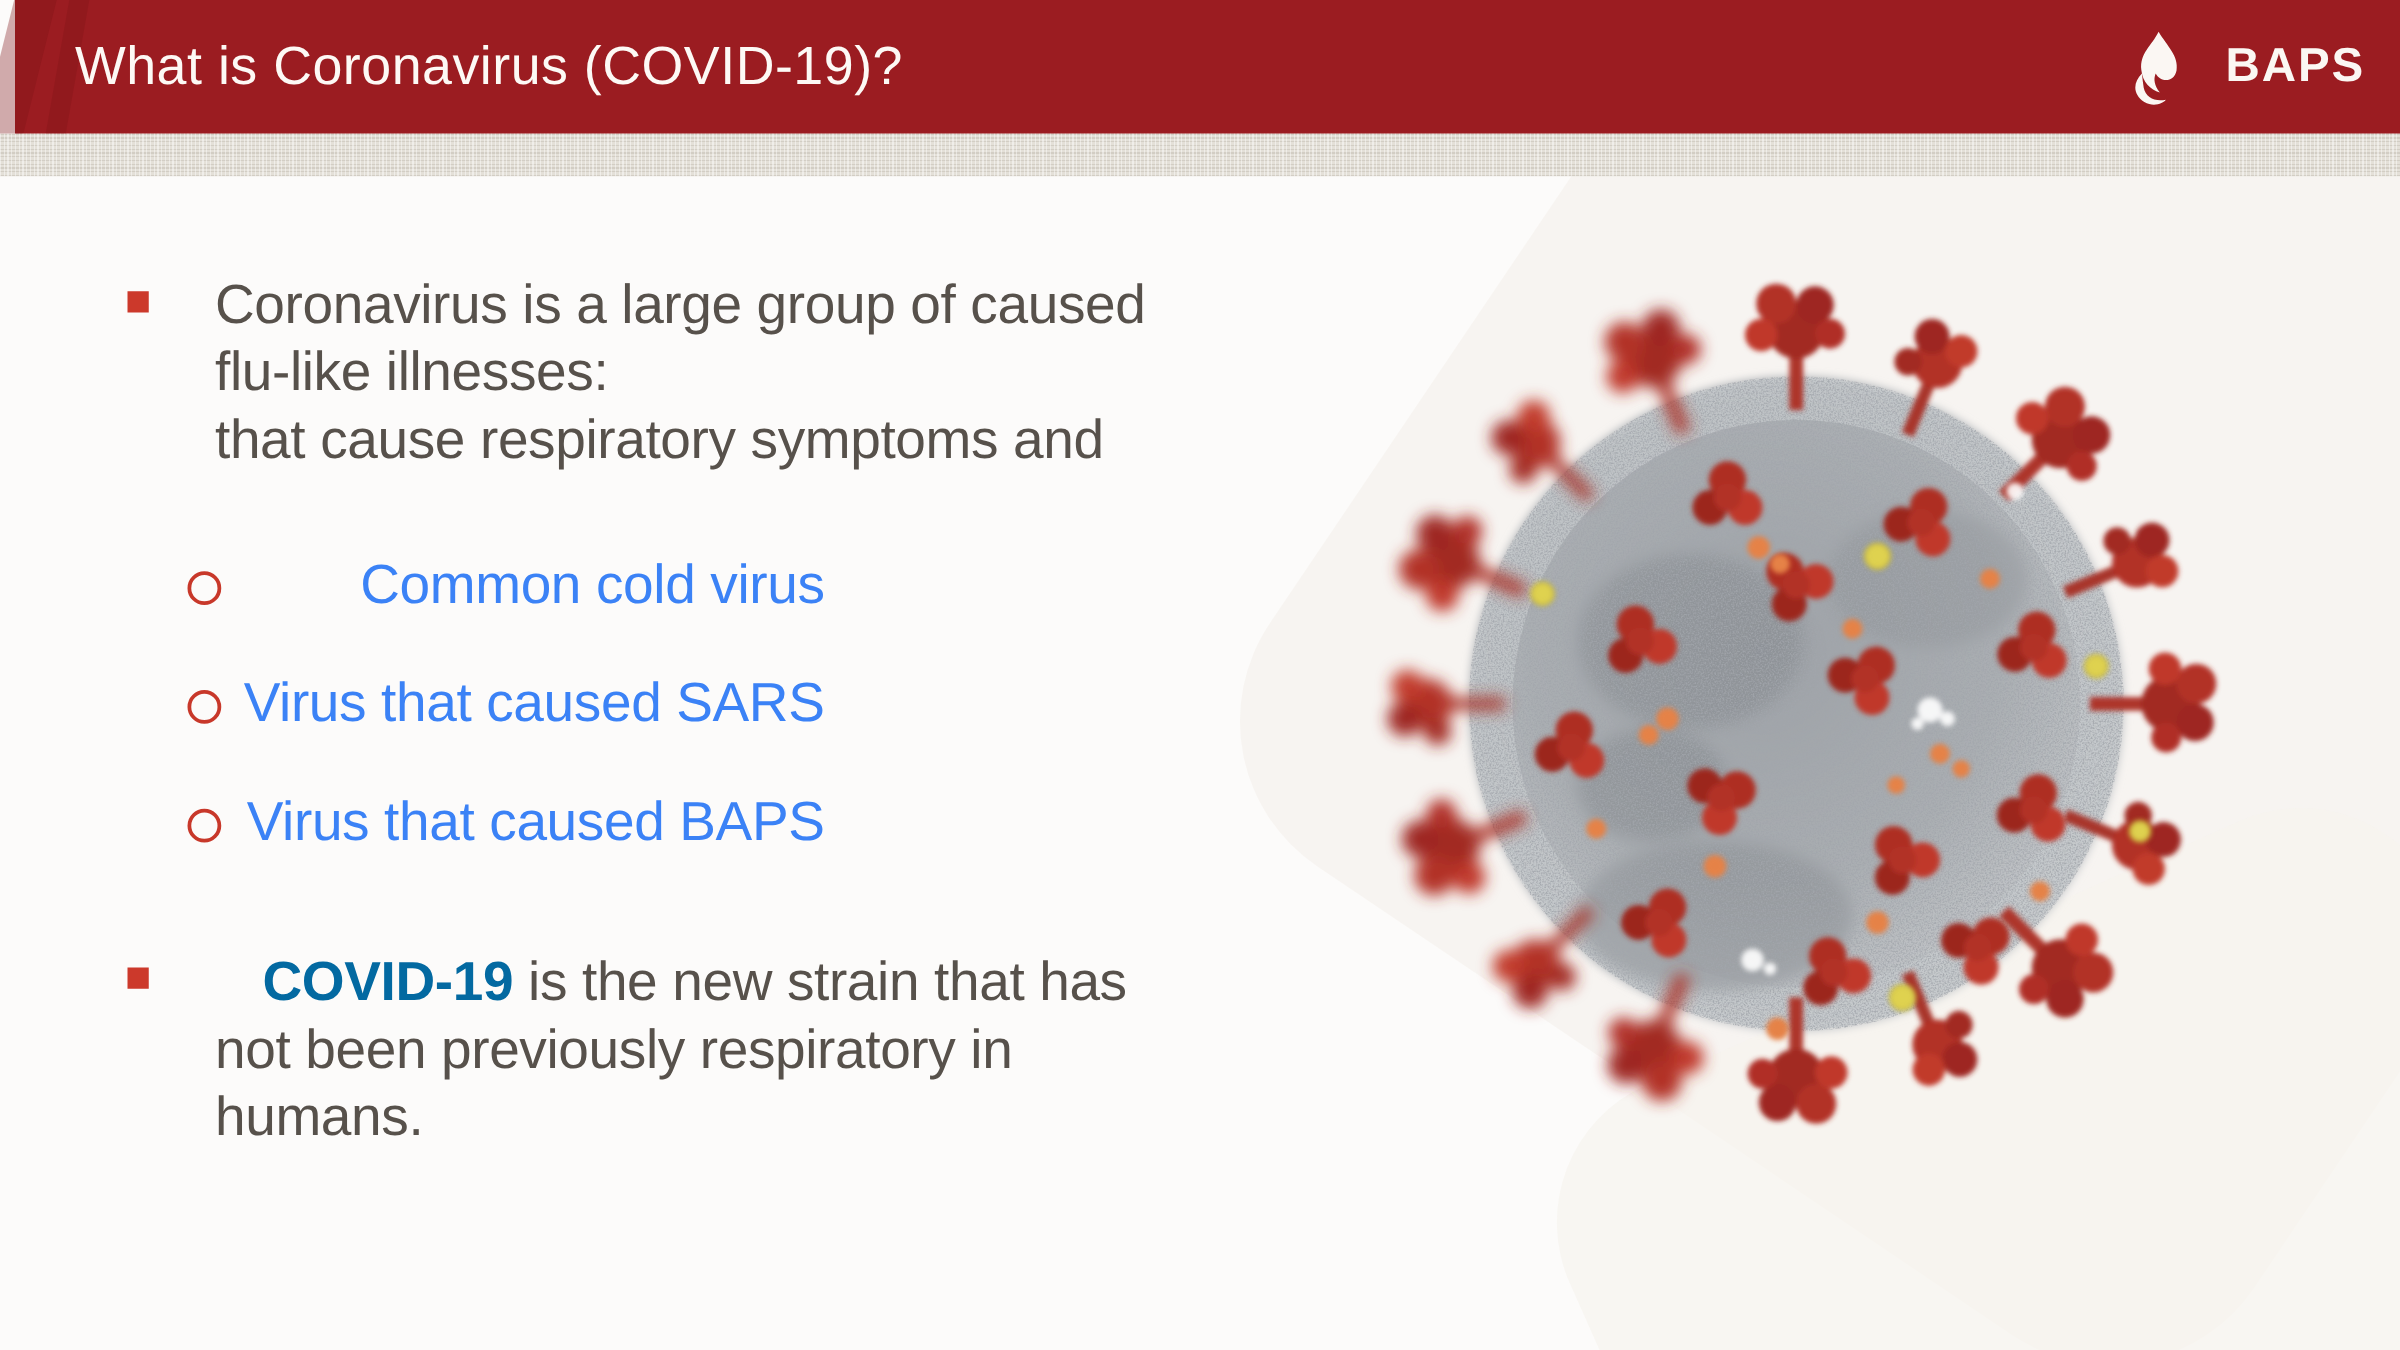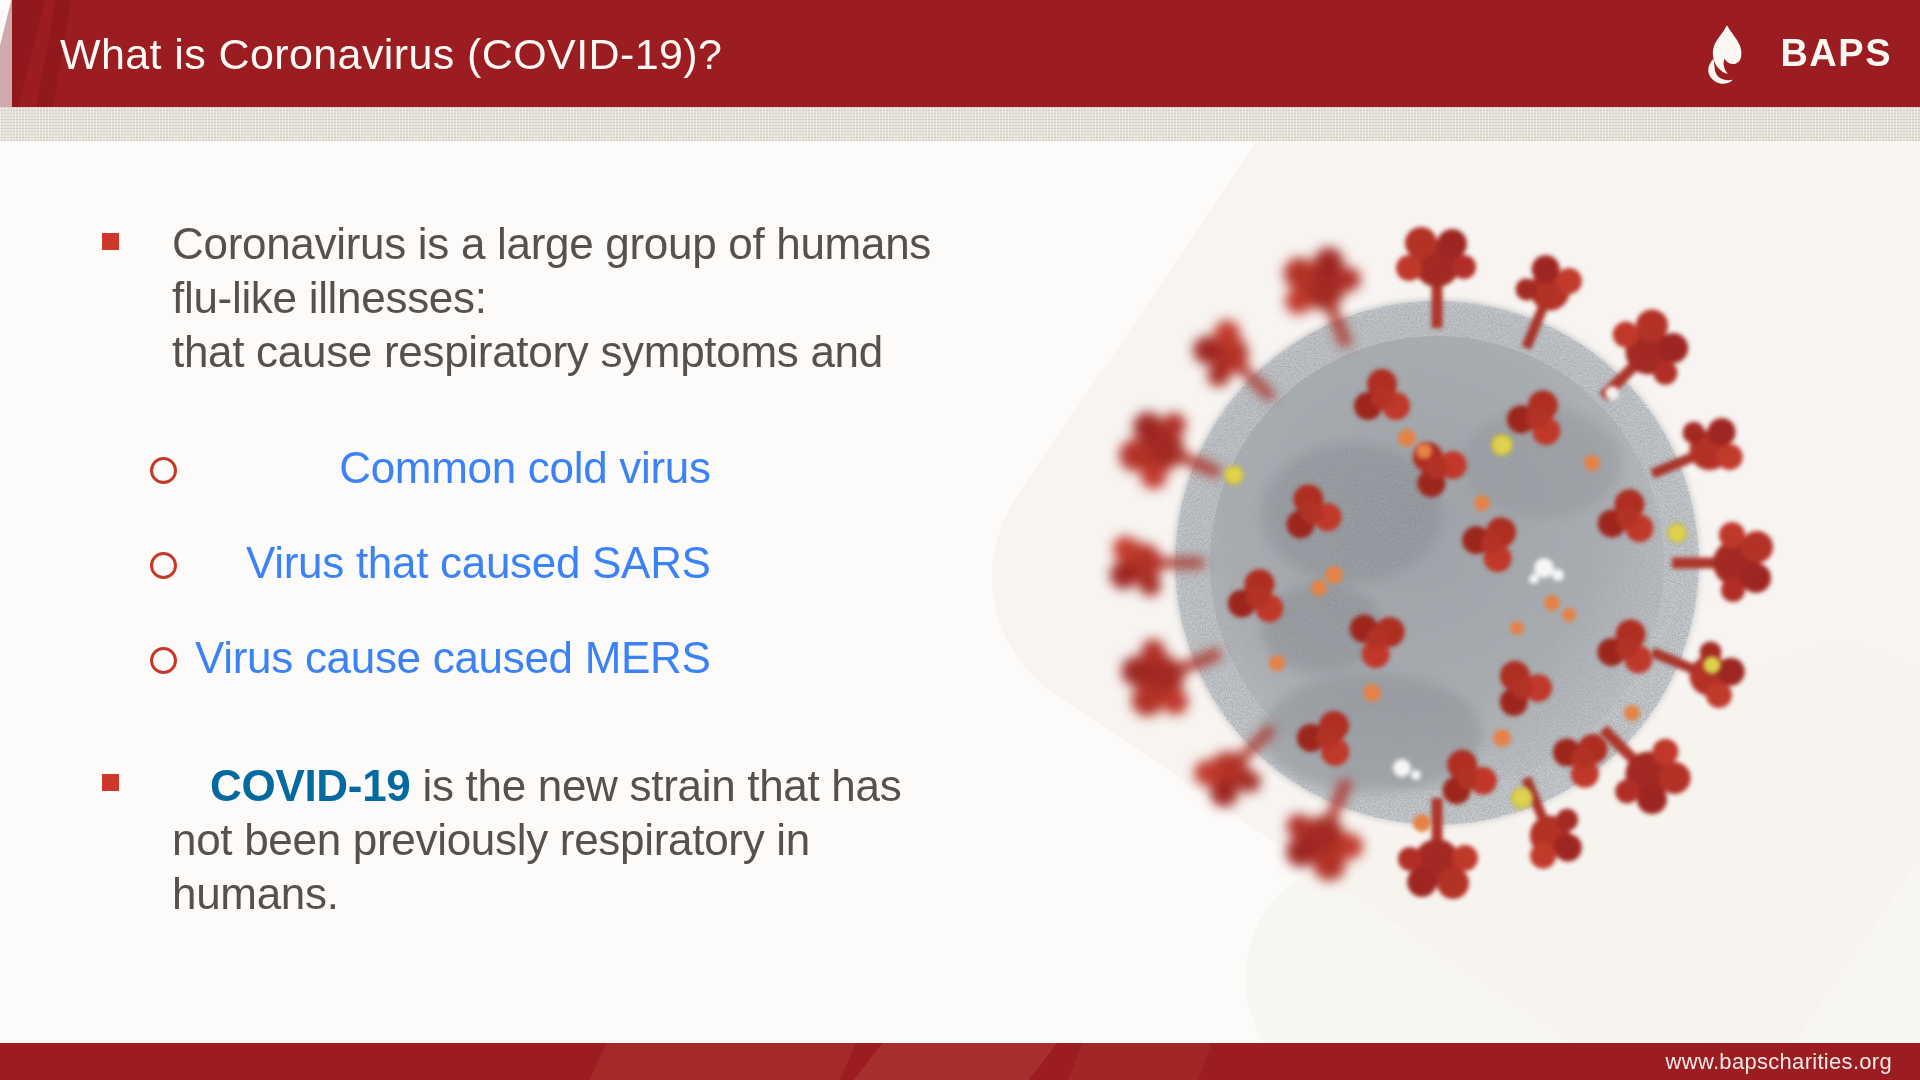--- a/index.html
+++ b/index.html
@@ -74,37 +74,37 @@
     </div>
   </div>
 
   <div class="texture-strip"></div>
 
   <div class="wm wm1"></div>
   <div class="wm wm2"></div>
 
   <div class="square-bullet sq1"></div>
   <div class="main-text b1">
-    <div>Coronavirus is a large group of humans</div>
+    <div>Coronavirus is a large group of caused</div>
     <div>flu-like illnesses:</div>
     <div>that cause respiratory symptoms and</div>
   </div>
 
   <div class="sub-list">
     <div class="sub-item">
       <span class="circle-bullet"></span>
       <span>Common cold virus</span>
     </div>
     <div class="sub-item">
       <span class="circle-bullet"></span>
       <span>Virus that caused SARS</span>
     </div>
     <div class="sub-item">
       <span class="circle-bullet"></span>
-      <span>Virus cause caused MERS</span>
+      <span>Virus that caused BAPS</span>
     </div>
   </div>
 
   <div class="square-bullet sq2"></div>
   <div class="main-text b2">
     <div><b>COVID-19</b> <span>is the new strain that has</span></div>
     <div>not been previously respiratory in</div>
     <div>humans.</div>
   </div>
 
@@ -228,20 +228,14 @@
     <g fill="#FFFFFF" filter="url(#soft)" opacity=".9">
       <circle cx="472" cy="355" r="10"></circle>
         <circle cx="486" cy="362" r="6"></circle>
         <circle cx="462" cy="366" r="5"></circle>
       <circle cx="330" cy="555" r="9"></circle>
         <circle cx="344" cy="562" r="5"></circle>
       <circle cx="540" cy="180" r="7"></circle>
     </g>
   </svg>
 
-  <div class="footer">
-    <div class="footer-accent fa1"></div>
-    <div class="footer-accent fa2"></div>
-    <div class="footer-accent fa3"></div>
-    <div class="footer-url">www.bapscharities.org</div>
-  </div>
 
 </div>
 
 </body></html>

